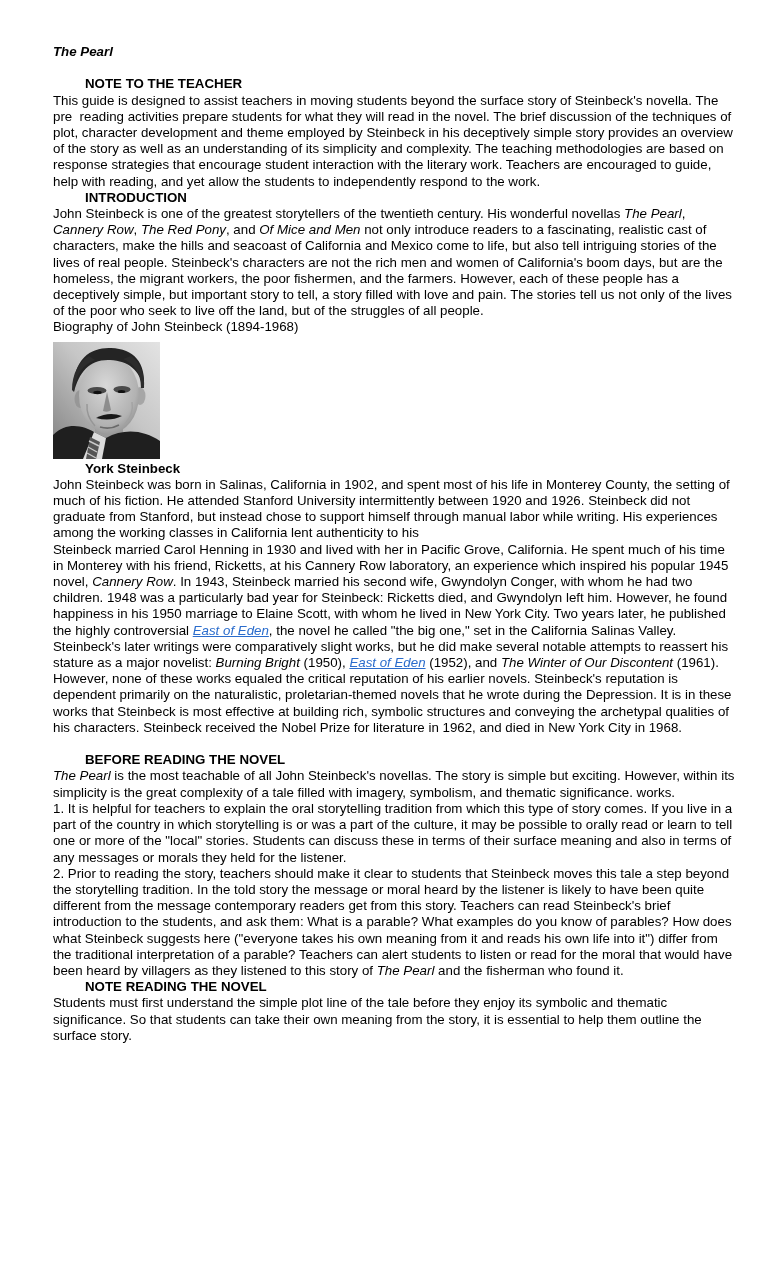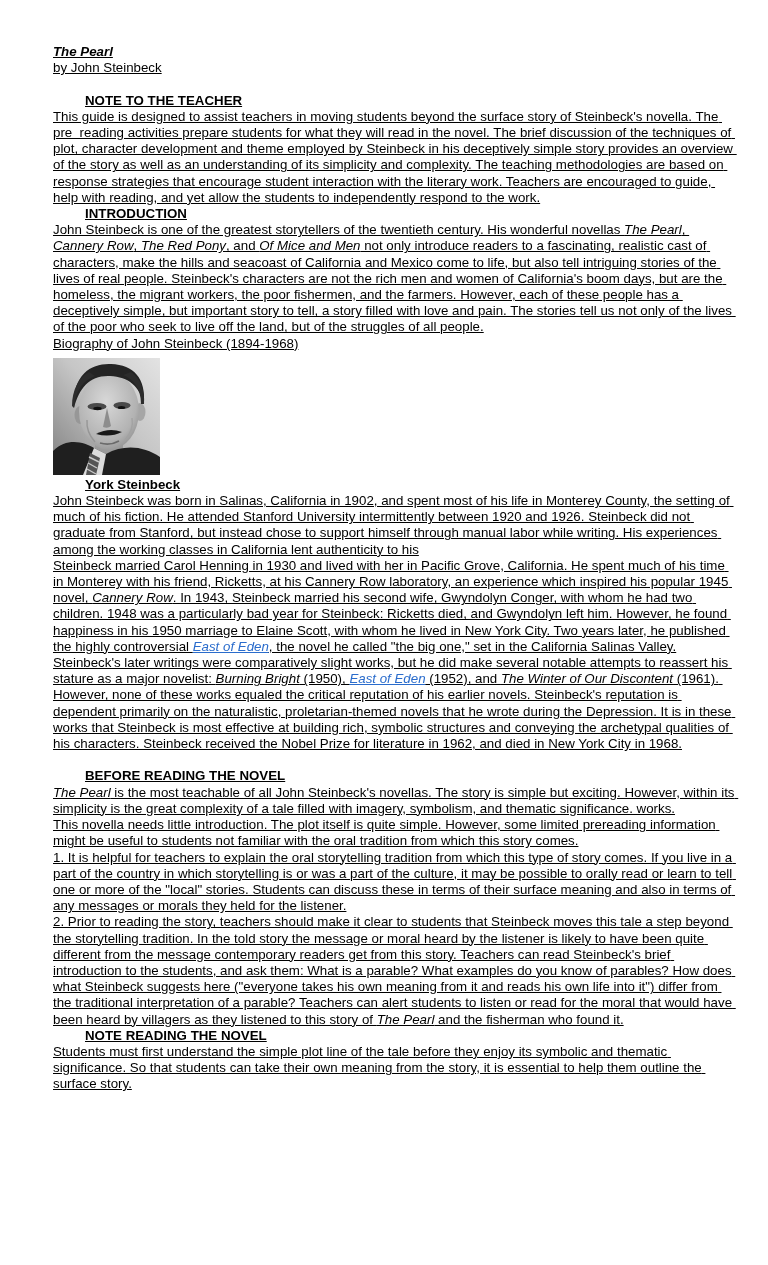--- a/index.html
+++ b/index.html
@@ -8,36 +8,35 @@
     width:768px; height:1265px;
     box-sizing:border-box;
     padding:44px 33px 0 53px;
     background:#ffffff;
     color:#000000;
     font-family:"Liberation Sans", sans-serif;
     font-size:13.3px;
     line-height:16.2px;
     overflow:hidden;
   }
-  .blk { white-space:pre-wrap;text-decoration:underline; }
+  .blk { white-space:pre-wrap; }
   .spacer { height:16.2px; }
   span.i  { font-style:italic; }
   span.b  { font-weight:bold;padding-left:32px; }
   span.bi { font-weight:bold; font-style:italic; }
   a.lnk   { font-style:italic; text-decoration:underline; }
   .photo  { width:107px; height:117px; margin:6px 0 2px 0; }
   .photo svg { display:block; }
 </style>
 </head>
 <body>
 
 <div class="page">
   <div id="doc">
       <div class="blk title"><span class="bi">The Pearl</span></div>
-      <div class="blk line"><span>by John Steinbeck</span></div>
       <div class="spacer"></div>
       <div class="blk heading"><span class="b">NOTE TO THE TEACHER</span></div>
       <div class="blk para"><span>This guide is designed to assist teachers in moving students beyond the surface story of Steinbeck's novella. The pre  reading activities prepare students for what they will read in the novel. The brief discussion of the techniques of plot, character development and theme employed by Steinbeck in his deceptively simple story provides an overview of the story as well as an understanding of its simplicity and complexity. The teaching methodologies are based on response strategies that encourage student interaction with the literary work. Teachers are encouraged to guide, help with reading, and yet allow the students to independently respond to the work.</span></div>
       <div class="blk heading"><span class="b">INTRODUCTION</span></div>
       <div class="blk para"><span>John Steinbeck is one of the greatest storytellers of the twentieth century. His wonderful novellas </span><span class="i">The Pearl</span><span>, </span><span class="i">Cannery Row</span><span>, </span><span class="i">The Red Pony</span><span>, and </span><span class="i">Of Mice and Men</span><span> not only introduce readers to a fascinating, realistic cast of characters, make the hills and seacoast of California and Mexico come to life, but also tell intriguing stories of the lives of real people. Steinbeck's characters are not the rich men and women of California's boom days, but are the homeless, the migrant workers, the poor fishermen, and the farmers. However, each of these people has a deceptively simple, but important story to tell, a story filled with love and pain. The stories tell us not only of the lives of the poor who seek to live off the land, but of the struggles of all people.</span></div>
       <div class="blk line"><span>Biography of John Steinbeck (1894-1968)</span></div>
       <div class="photo">
     <svg viewBox="0 0 107 117" width="107" height="117" aria-hidden="true">
       <defs>
         <linearGradient id="bgG" x1="0" y1="1" x2="1" y2="0">
@@ -74,19 +73,18 @@
       <path d="M79,60 Q81,72 72,82" stroke="#a2a2a2" stroke-width="1.4" fill="none"></path>
     </svg>
   </div>
       <div class="blk caption"><span class="b">York Steinbeck</span></div>
       <div class="blk para"><span>John Steinbeck was born in Salinas, California in 1902, and spent most of his life in Monterey County, the setting of much of his fiction. He attended Stanford University intermittently between 1920 and 1926. Steinbeck did not graduate from Stanford, but instead chose to support himself through manual labor while writing. His experiences among the working classes in California lent authenticity to his</span></div>
       <div class="blk para"><span>Steinbeck married Carol Henning in 1930 and lived with her in Pacific Grove, California. He spent much of his time in Monterey with his friend, Ricketts, at his Cannery Row laboratory, an experience which inspired his popular 1945 novel, </span><span class="i">Cannery Row</span><span>. In 1943, Steinbeck married his second wife, Gwyndolyn Conger, with whom he had two children. 1948 was a particularly bad year for Steinbeck: Ricketts died, and Gwyndolyn left him. However, he found happiness in his 1950 marriage to Elaine Scott, with whom he lived in New York City. Two years later, he published the highly controversial </span><a href="#" class="lnk" style="color: rgb(42, 108, 204);">East of Eden</a><span>, the novel he called "the big one," set in the California Salinas Valley.</span></div>
       <div class="blk para"><span>Steinbeck's later writings were comparatively slight works, but he did make several notable attempts to reassert his stature as a major novelist: </span><span class="i">Burning Bright</span><span> (1950), </span><a href="#" class="lnk" style="color: rgb(42, 108, 204);">East of Eden</a><span> (1952), and </span><span class="i">The Winter of Our Discontent</span><span> (1961). However, none of these works equaled the critical reputation of his earlier novels. Steinbeck's reputation is dependent primarily on the naturalistic, proletarian-themed novels that he wrote during the Depression. It is in these works that Steinbeck is most effective at building rich, symbolic structures and conveying the archetypal qualities of his characters. Steinbeck received the Nobel Prize for literature in 1962, and died in New York City in 1968.</span></div>
       <div class="spacer"></div>
       <div class="blk heading"><span class="b">BEFORE READING THE NOVEL</span></div>
       <div class="blk para"><span class="i">The Pearl</span><span> is the most teachable of all John Steinbeck's novellas. The story is simple but exciting. However, within its simplicity is the great complexity of a tale filled with imagery, symbolism, and thematic significance. works.</span></div>
-      <div class="blk para"><span>This novella needs little introduction. The plot itself is quite simple. However, some limited prereading information might be useful to students not familiar with the oral tradition from which this story comes.</span></div>
       <div class="blk para"><span>1. It is helpful for teachers to explain the oral storytelling tradition from which this type of story comes. If you live in a part of the country in which storytelling is or was a part of the culture, it may be possible to orally read or learn to tell one or more of the "local" stories. Students can discuss these in terms of their surface meaning and also in terms of any messages or morals they held for the listener.</span></div>
       <div class="blk para"><span>2. Prior to reading the story, teachers should make it clear to students that Steinbeck moves this tale a step beyond the storytelling tradition. In the told story the message or moral heard by the listener is likely to have been quite different from the message contemporary readers get from this story. Teachers can read Steinbeck's brief introduction to the students, and ask them: What is a parable? What examples do you know of parables? How does what Steinbeck suggests here ("everyone takes his own meaning from it and reads his own life into it") differ from the traditional interpretation of a parable? Teachers can alert students to listen or read for the moral that would have been heard by villagers as they listened to this story of </span><span class="i">The Pearl</span><span> and the fisherman who found it.</span></div>
       <div class="blk heading"><span class="b">NOTE READING THE NOVEL</span></div>
       <div class="blk para"><span>Students must first understand the simple plot line of the tale before they enjoy its symbolic and thematic significance. So that students can take their own meaning from the story, it is essential to help them outline the surface story.</span></div>
     </div>
 </div>
 
 </body></html>

